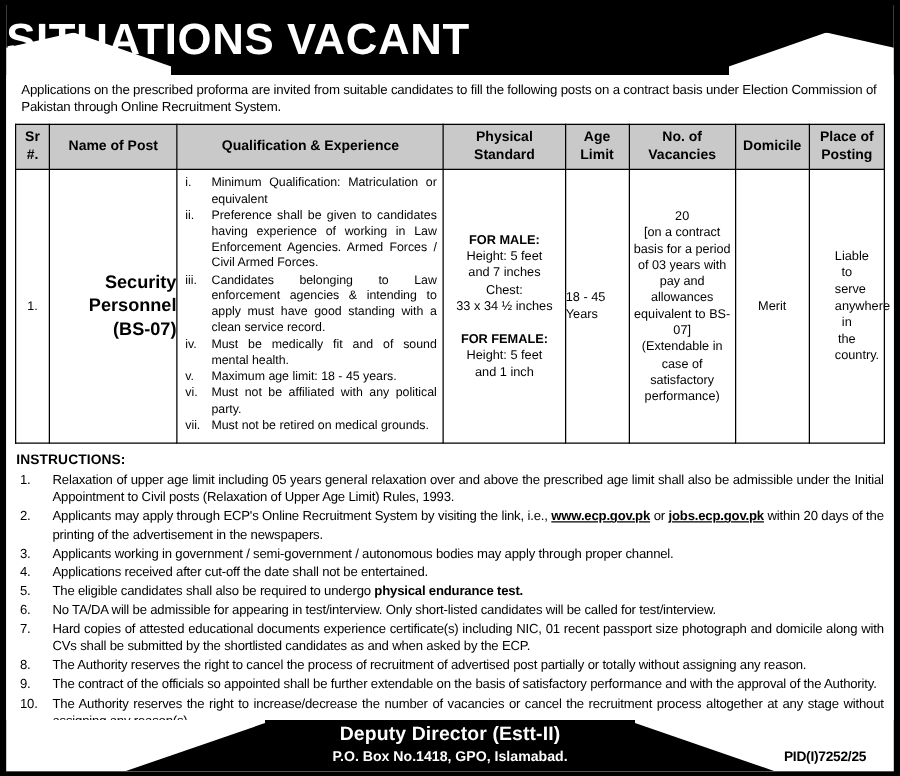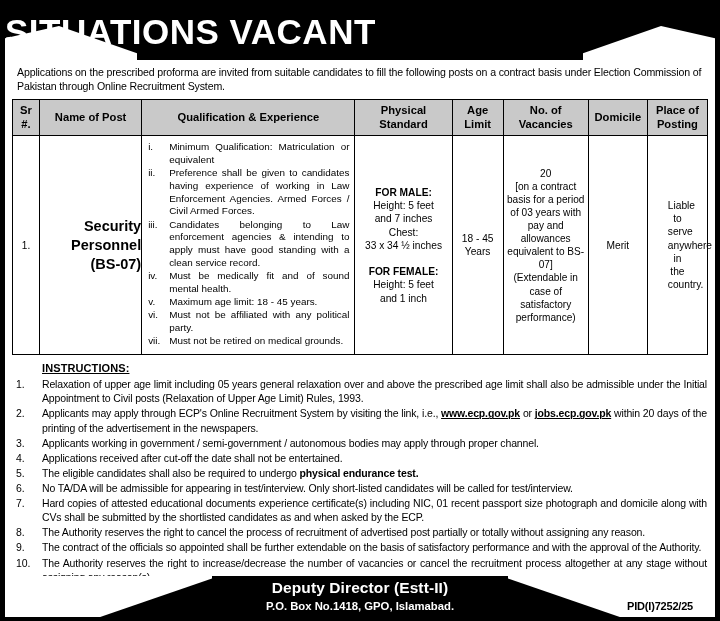--- a/index.html
+++ b/index.html
@@ -145,21 +145,20 @@
   td.cell-phys {
     text-align: center;
     font-size: 10.2px;
     line-height: 1.3;
     vertical-align: middle;
     padding: 2px 1px;
   }
   td.cell-phys .lbl { font-weight: bold; }
   td.cell-phys .gap { display: block; height: 13px; }
   td.cell-age {
-    text-align: center;
     font-size: 10.2px;
     line-height: 1.3;
     vertical-align: middle;
   }
   td.cell-vac {
     text-align: center;
     font-size: 10.1px;
     line-height: 1.3;
     vertical-align: middle;
     padding: 2px 3px;
@@ -178,24 +177,22 @@
     padding: 2px 20px;
   }
 
   
   .instructions {
     padding: 7px 8px 0 8px;
   }
   .instructions-title {
     font-size: 11px;
     font-weight: bold;
-    text-decoration: underline;
     margin-bottom: 3px;
     letter-spacing: 0.1px;
-    margin-left: 29px;
   }
   ol.instr-list {
     list-style: none;
     margin: 0; padding: 0;
   }
   ol.instr-list li {
     position: relative;
     padding-left: 29px;
     font-size: 10.5px;
     line-height: 1.345;

